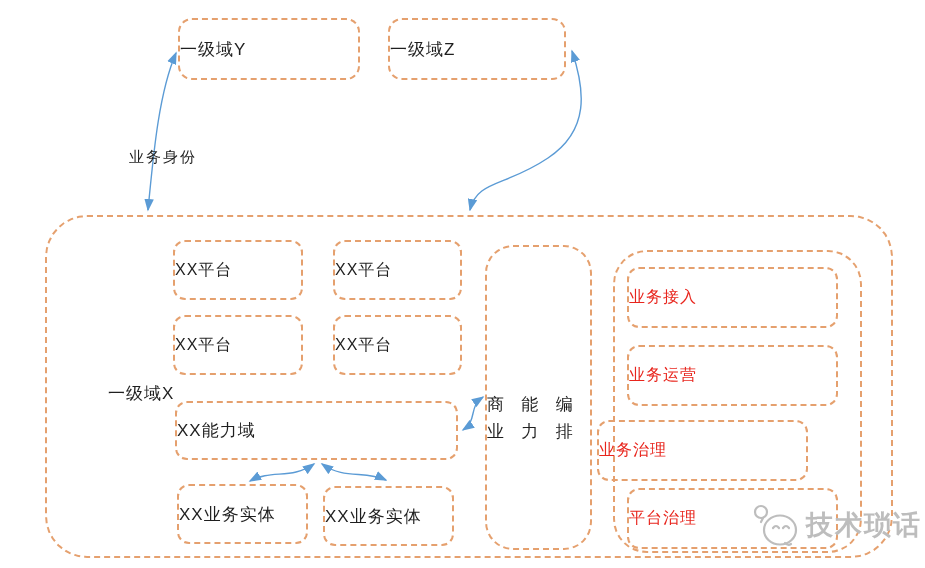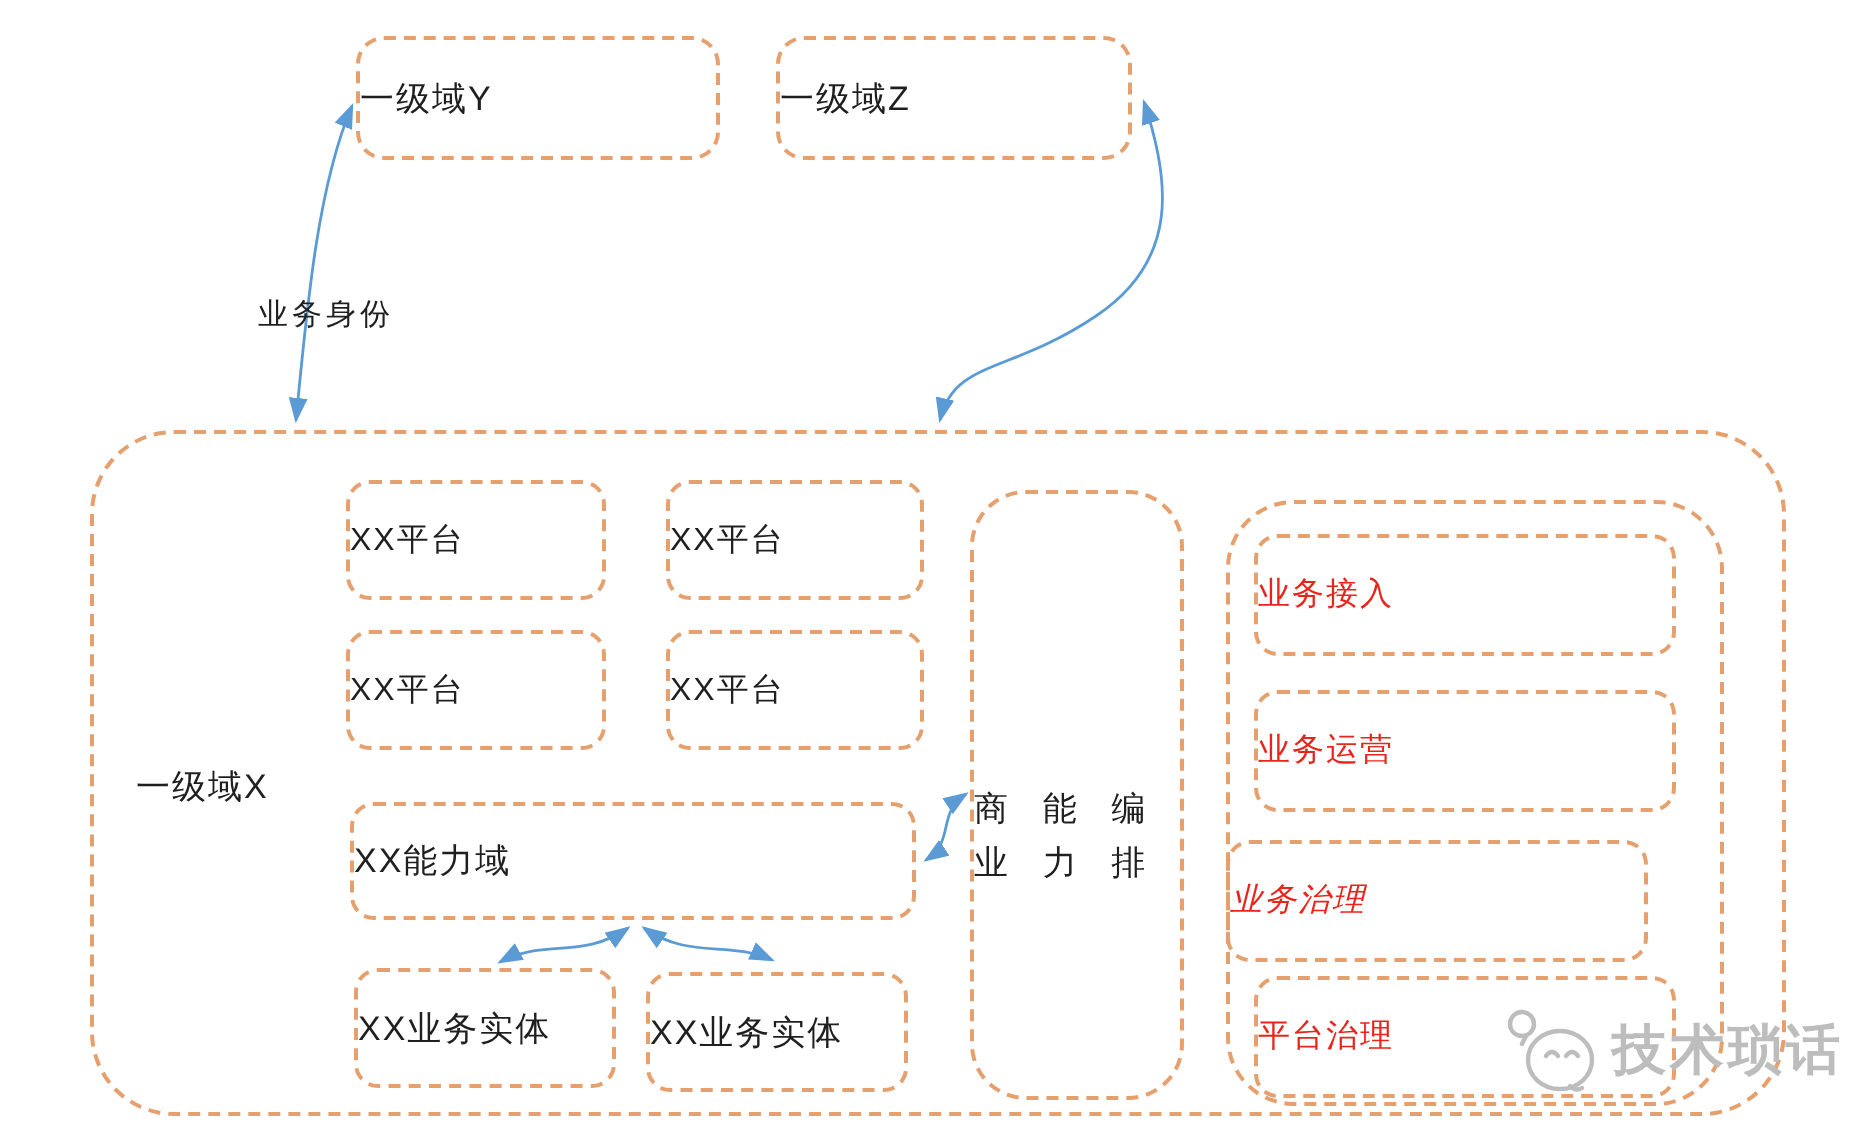--- a/index.html
+++ b/index.html
@@ -29,21 +29,21 @@
     display:flex;align-items:center;justify-content:flex-start;
     text-align:center;
   }
   .lbl{font-size:17px;letter-spacing:1px;color:var(--text);}
   .red-lbl{font-size:16px;letter-spacing:1px;color:var(--red);}
   .big-container{border-radius:42px;}
   .inner-container{border-radius:34px;}
   .orchestration{border-radius:28px;justify-content:flex-start;flex-direction:row;display:flex;align-items:center;padding-top:40px;}
   .orchestration .line{font-size:17px;line-height:27px;letter-spacing:2px;color:var(--text);}
   .floating-label{
-    position:absolute;font-size:17px;letter-spacing:1px;color:var(--text);white-space:nowrap;
+    position:absolute;font-size:17px;letter-spacing:1px;color:var(--text);white-space:nowrap;margin-left:40px;
   }
   .edge-label{
     position:absolute;font-size:15px;letter-spacing:2px;color:var(--text);white-space:nowrap;
   }
   svg.arrow-layer{
     position:absolute;left:0;top:0;width:925px;height:568px;
     pointer-events:none;
   }
   svg.arrow-layer path.arrow{
     fill:none;stroke:var(--arrow);stroke-width:1.4;
@@ -124,21 +124,21 @@
   </div>
 
   <div class="dashed inner-container" style="left:613px;top:250px;width:249px;height:303px;"></div>
 
   <div class="dashed center" style="left:627px;top:267px;width:211px;height:61px;font-family:Liberation Serif, serif;">
     <span class="red-lbl">业务接入</span>
   </div>
   <div class="dashed center" style="left:627px;top:345px;width:211px;height:61px;">
     <span class="red-lbl">业务运营</span>
   </div>
-  <div class="dashed center" style="left:613px;top:420px;width:211px;height:61px;font-style:italic;">
+  <div class="dashed center" style="left:597px;top:420px;width:211px;height:61px;">
     <span class="red-lbl">业务治理</span>
   </div>
   <div class="dashed center" style="left:627px;top:488px;width:211px;height:61px;">
     <span class="red-lbl">平台治理</span>
   </div>
 
   <div class="watermark">
     <svg class="wm-logo" width="50" height="48" viewBox="0 0 50 48">
       <g fill="none" style="stroke:var(--watermark)" stroke-width="2.2" stroke-linecap="round">
         <circle cx="9" cy="11" r="6"></circle>

